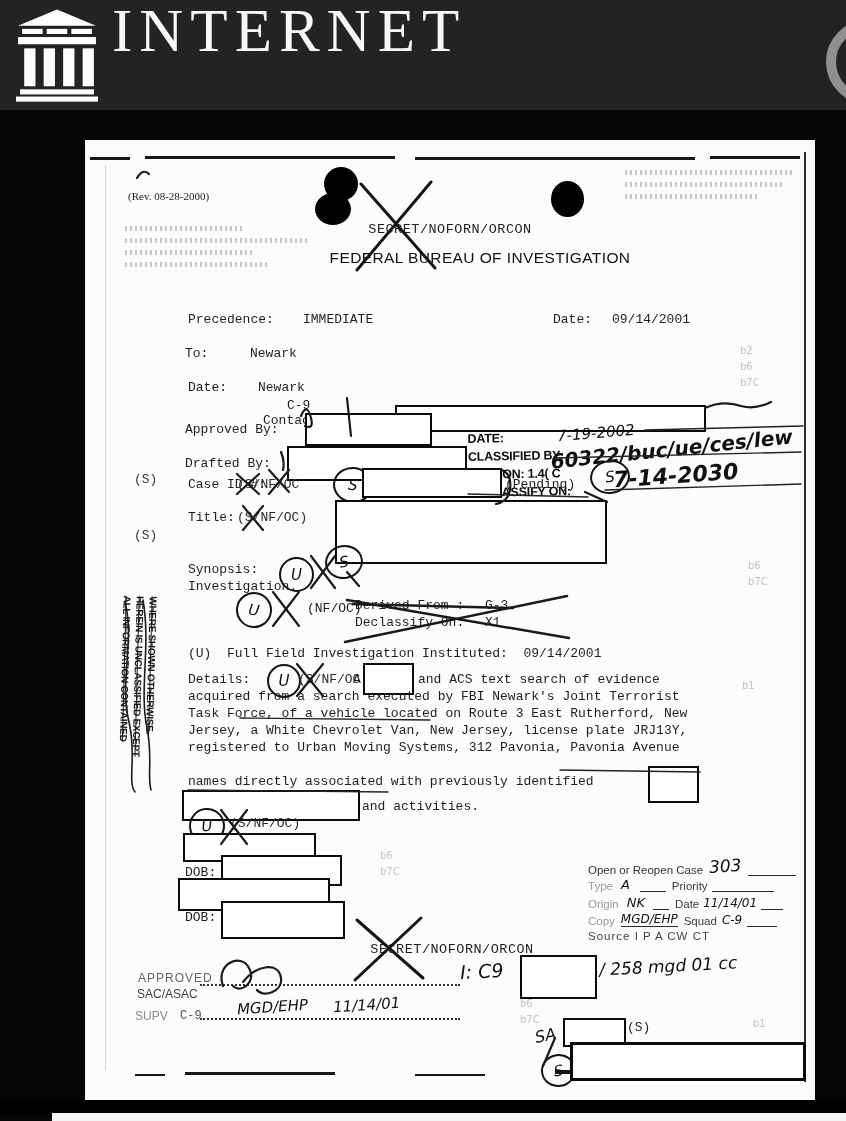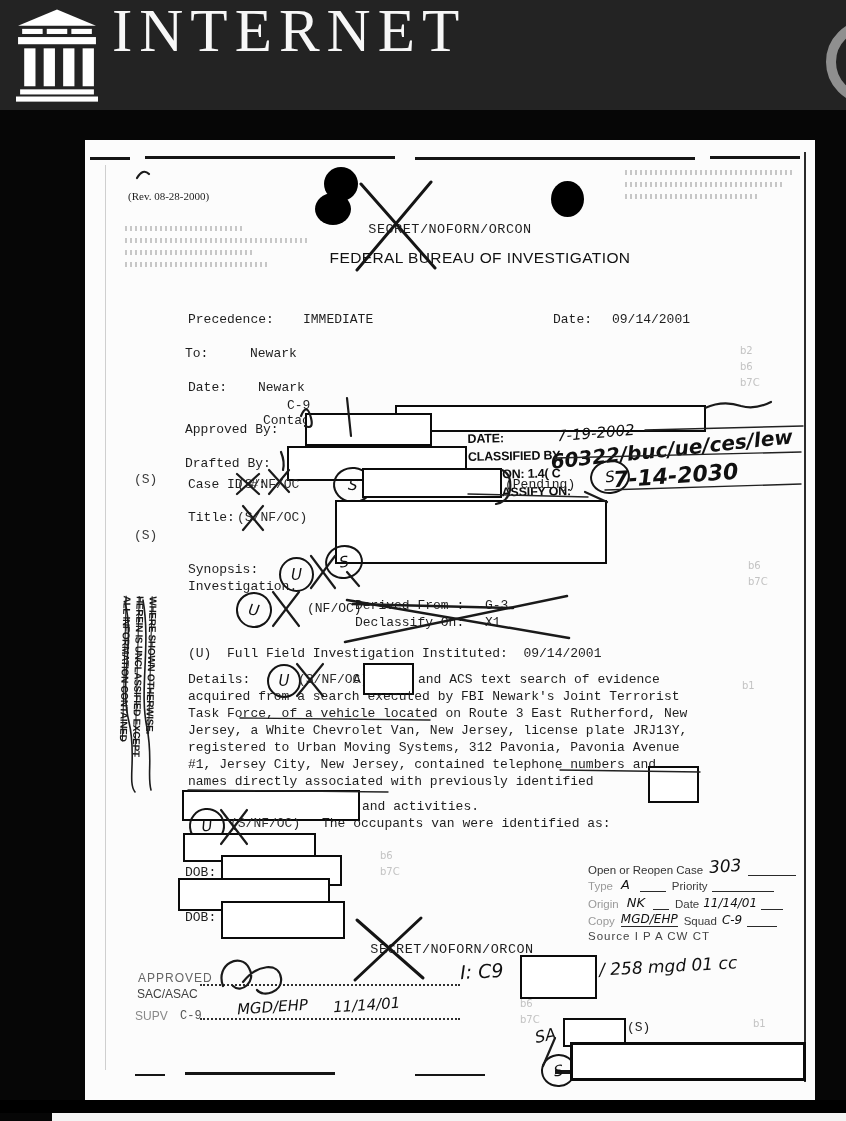--- a/index.html
+++ b/index.html
@@ -165,31 +165,29 @@
     </div>
   <div class="t" style="left:213px;top:532px;color:#2a2a2a">(S/NF/OC)</div>
   <div class="t" style="left:268px;top:532px">A</div>
   <div class="rb" style="left:278px;top:523px;width:47px;height:28px;border-width:2px"></div>
   <div class="t" style="left:333px;top:532px">and ACS text search of evidence</div>
   <div class="fx" style="left:657px;top:540px">b1</div>
   <div class="t" style="left:103px;top:549px">acquired from a search executed by FBI Newark's Joint Terrorist</div>
   <div class="t" style="left:103px;top:566px">Task Force, of a vehicle located on Route 3 East Rutherford, New</div>
   <div class="t" style="left:103px;top:583px">Jersey, a White Chevrolet Van, New Jersey, license plate JRJ13Y,</div>
   <div class="t" style="left:103px;top:600px">registered to Urban Moving Systems, 312 Pavonia, Pavonia Avenue</div>
-  <div class="t" style="left:103px;top:617px">#1, Jersey City, New Jersey, contained telephone numbers and</div>
   <div class="t" style="left:103px;top:634px">names directly associated with previously identified</div>
   <div class="rb" style="left:563px;top:626px;width:47px;height:33px"></div>
   <div class="rb" style="left:97px;top:650px;width:174px;height:27px"></div>
   <div class="t" style="left:277px;top:659px">and activities.</div>
 
   <div class="cm" style="left:104px;top:668px;width:32px;height:32px;transform:rotate(-6deg)">
       <span>U</span>
     </div>
   <div class="t" style="left:145px;top:676px;color:#2a2a2a">(S/NF/OC)</div>
-  <div class="t" style="left:237px;top:676px">The occupants van were identified as:</div>
 
   <div class="rb" style="left:98px;top:693px;width:129px;height:25px"></div>
   <div class="fx" style="left:295px;top:710px">b6</div>
   <div class="fx" style="left:295px;top:726px">b7C</div>
   <div class="t" style="left:100px;top:725px">DOB:</div>
   <div class="rb" style="left:136px;top:715px;width:117px;height:27px;border-width:2px"></div>
   <div class="rb" style="left:93px;top:738px;width:148px;height:29px;border-width:2px"></div>
   <div class="t" style="left:100px;top:770px">DOB:</div>
   <div class="rb" style="left:136px;top:761px;width:120px;height:34px;border-width:2px"></div>
 

